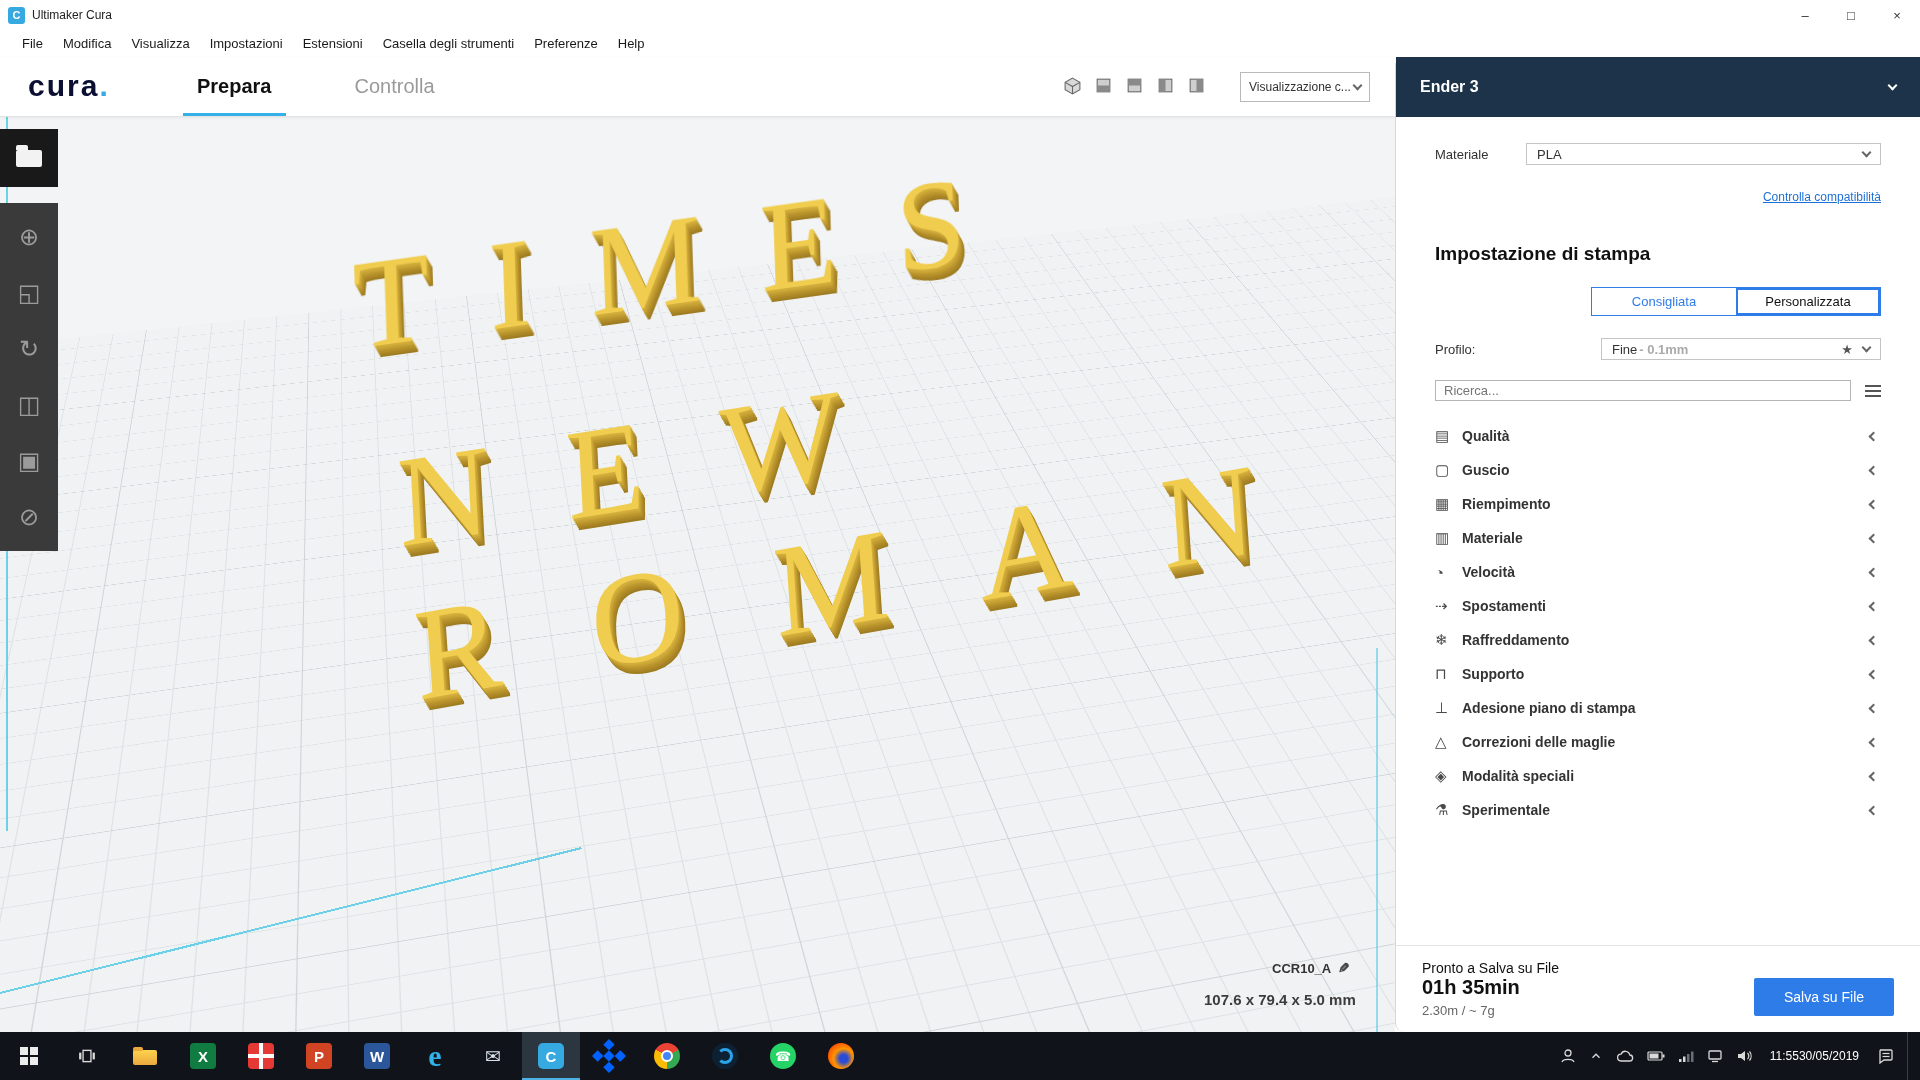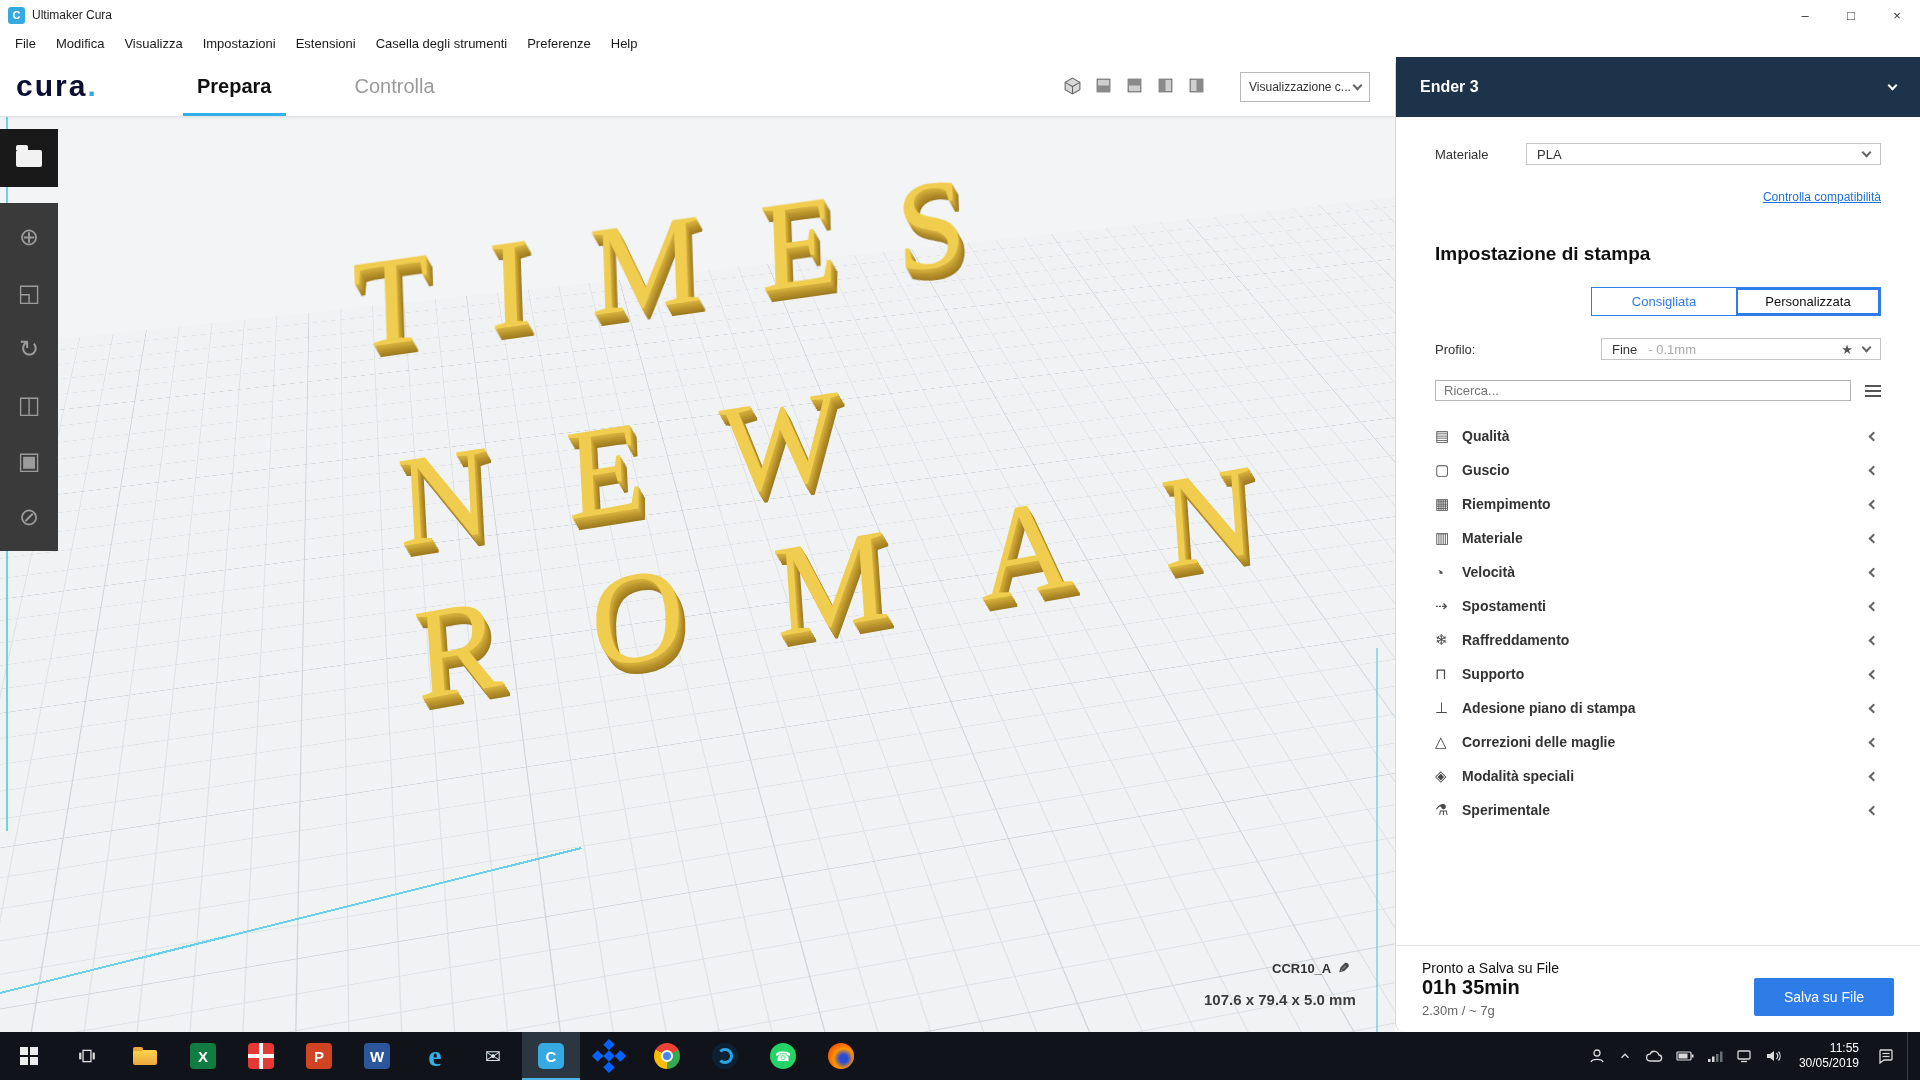--- a/index.html
+++ b/index.html
@@ -11,32 +11,32 @@
     justify-content:space-between; }
   .title-left { display:flex; align-items:center; padding-left:8px; gap:7px; }
   .app-icon { width:17px; height:17px; background:#36a9e1; border-radius:3px; color:#fff;
     font-size:11px; font-weight:bold; display:flex; align-items:center; justify-content:center; }
   .title-text { font-size:12px; color:#222; }
   .win-controls { display:flex; height:100%; }
   .win-btn { width:46px; height:100%; border:none; background:transparent; font-size:13px;
     color:#333; display:flex; align-items:center; justify-content:center; }
 
   
-  .menubar { height:27px; background:#fff; display:flex; align-items:center; padding-left:5px; }
+  .menubar { height:27px; background:#fff; display:flex; align-items:center; padding-left:12px; }
   .menu-item { font-size:13px; color:#1a1a1a; padding:0 10px; height:100%;
     display:flex; align-items:center; }
 
   
   .content { display:flex; height:975px; }
   .left-col { width:1395px; display:flex; flex-direction:column; }
 
   
   .stagebar { height:60px; background:#fff; border-bottom:1px solid #e3e3e3;
     position:relative; box-shadow:0 1px 3px rgba(0,0,0,.06); z-index:5; }
-  .logo { position:absolute; left:16px; top:12px; font-size:30px; font-weight:bold;
+  .logo { position:absolute; left:28px; top:12px; font-size:30px; font-weight:bold;
     color:#0b1033; letter-spacing:2px; }
   .logo .dot { color:#36a9e1; }
   .tabs { position:absolute; left:183px; top:0; height:100%; display:flex; gap:55px; }
   .tab { display:flex; align-items:center; font-size:20px; color:#9a9a9a; padding:0 14px;
     position:relative; cursor:default; }
   .tab.active { color:#111; font-weight:bold; }
   .tab.active::after { content:""; position:absolute; left:0; right:0; bottom:0;
     height:3px; background:#35b1e8; }
   .view-tools { position:absolute; left:1063px; top:19px; display:flex; gap:12px; }
   .view-tools svg { display:block; }
@@ -110,21 +110,21 @@
   .setup-title { margin-top:38px; font-size:19px; font-weight:bold; color:#101010; }
 
   .mode-row { margin-top:22px; display:flex; justify-content:flex-end; }
   .mode-group { display:flex; width:290px; height:29px; border:1px solid #2e7ce8; }
   .mode-btn { flex:1; border:none; background:#fff; font-size:13px; color:#2e7ce8;
     display:flex; align-items:center; justify-content:center; }
   .mode-btn.active { color:#111; box-shadow:inset 0 0 0 2px #2e7ce8; }
 
   .profile-row { margin-top:22px; display:flex; align-items:center; justify-content:space-between; }
   .profile-select { width:280px; }
-  .profile-detail { color:#aaa; margin-left:11px; flex:1; }
+  .profile-detail { color:#aaa; margin-left:2px; flex:1;font-weight:bold; }
   .star { color:#555; font-size:13px; margin-right:10px; }
 
   .search-row { margin-top:20px; display:flex; align-items:center; }
   .search-input { flex:1; height:21px; border:1px solid #b5b5b5; padding:0 8px; font-size:13px;
     color:#555; outline:none; font-family:"Liberation Sans", sans-serif; }
   .hamburger { margin-left:14px; width:16px; height:2px; background:#555;
     box-shadow:0 5px 0 #555, 0 -5px 0 #555; }
 
   .cat-list { margin-top:18px; }
   .cat-row { height:34px; display:flex; align-items:center; position:relative; }
@@ -174,21 +174,21 @@
   [data-app="blue-circle-app"] .tile::after { content:""; position:absolute; inset:5px;
     border:3px solid #2aa3e8; border-left-color:transparent; border-radius:50%; }
   [data-app="whatsapp"] .tile { border-radius:50%; background:#25d366; font-size:13px;
     font-weight:normal; }
   [data-app="firefox"] .tile { border-radius:50%;
     background:radial-gradient(circle at 60% 60%, #2a4bd7 0 18%, #ff9500 45%, #ff3b00 85%); }
 
   .tray { position:absolute; right:0; top:0; height:100%; display:flex; align-items:center;
     gap:13px; padding-right:8px; }
   .tray-ic { display:flex; align-items:center; justify-content:center; }
-  .tray-clock { display:flex; flex-direction:column; align-items:flex-end; color:#fff;
+  .tray-clock { display:flex; flex-direction:row; align-items:flex-end; color:#fff;
     font-size:12px; line-height:1.25; margin:0 5px; }
   .show-desktop { width:5px; height:100%; border-left:1px solid #3a4048; }
 </style>
 </head>
 <body>
 
 <div class="titlebar">
   <div class="title-left">
     <span class="app-icon">C</span>
     <span class="title-text">Ultimaker Cura</span>

